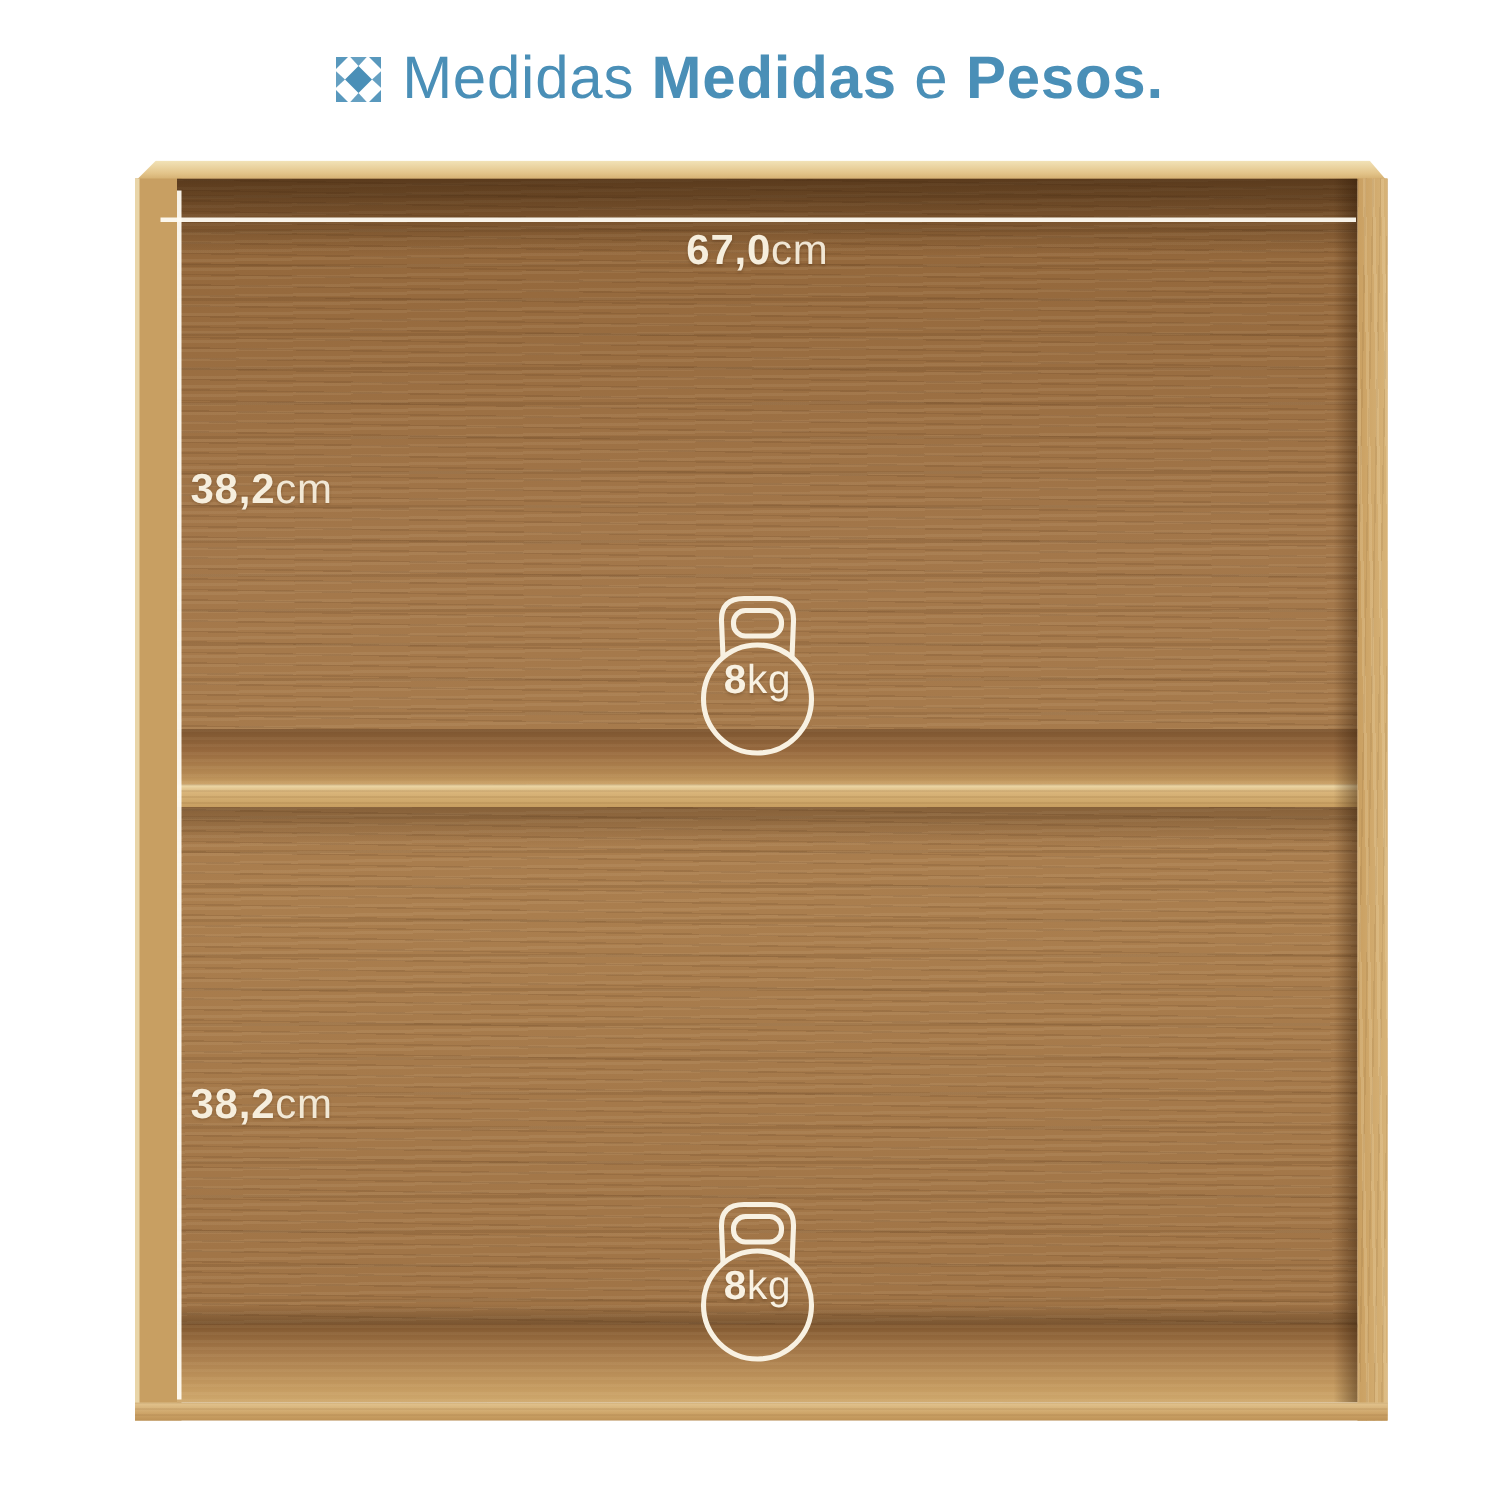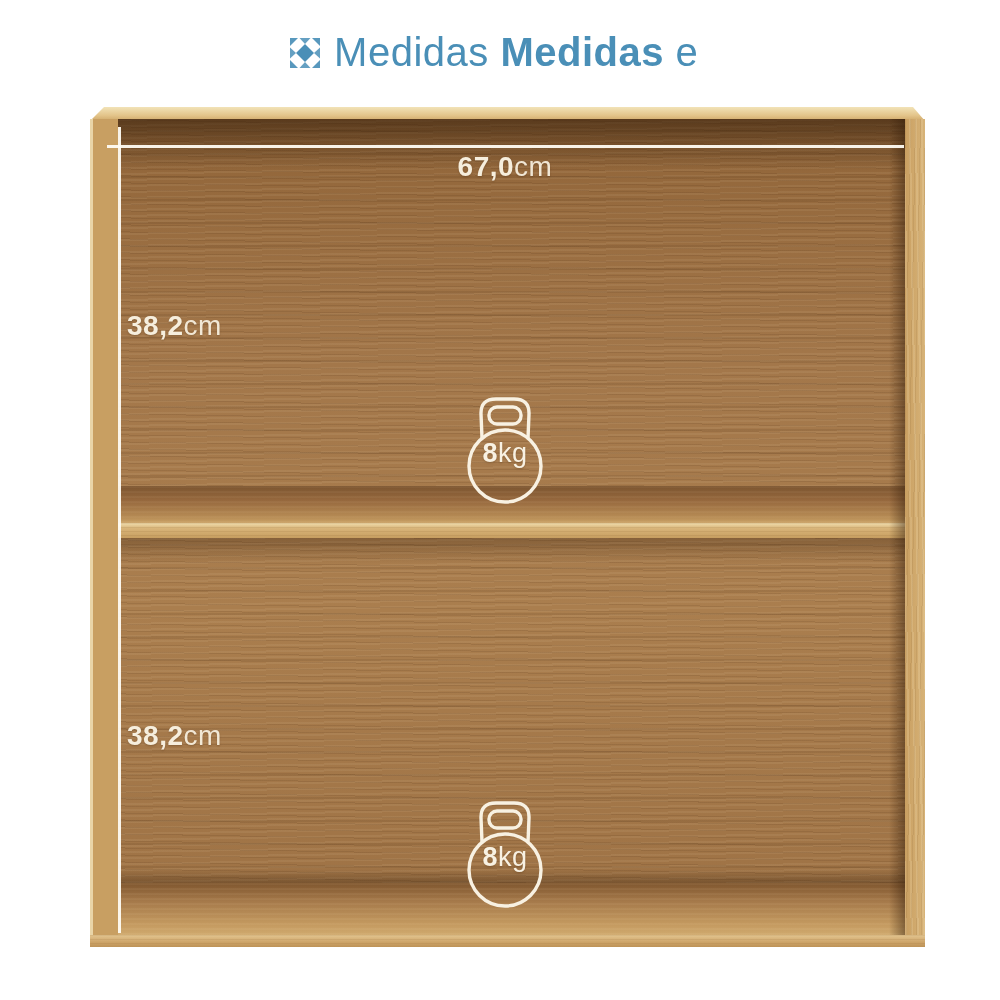--- a/index.html
+++ b/index.html
@@ -131,21 +131,21 @@
         <polygon points="0,0 8,0 0,8" opacity=".92"></polygon>
         <polygon points="30,0 22,0 30,8" opacity=".92"></polygon>
         <polygon points="0,30 0,22 8,30" opacity=".92"></polygon>
         <polygon points="30,30 22,30 30,22" opacity=".92"></polygon>
         <polygon points="9.5,0 20.5,0 15,6" opacity=".85"></polygon>
         <polygon points="9.5,30 20.5,30 15,24" opacity=".85"></polygon>
         <polygon points="0,9.5 0,20.5 6,15" opacity=".85"></polygon>
         <polygon points="30,9.5 30,20.5 24,15" opacity=".85"></polygon>
       </svg>
     </span>
-    <span class="t-reg">Medidas </span><span class="t-bold">Medidas</span><span class="t-reg"> e </span>
+    <span class="t-reg">Medidas </span><span class="t-bold">Medidas</span><span class="t-reg"> e </span><span class="t-bold">Pesos.</span>
   </div>
 
   <div class="cabinet">
     <div class="bevel"></div>
     <div class="frame-left"></div>
     <div class="frame-right"></div>
     <div class="interior">
       <div class="back-panel"></div>
       <div class="shadow-top"></div>
       <div class="shelf-surface"></div>

